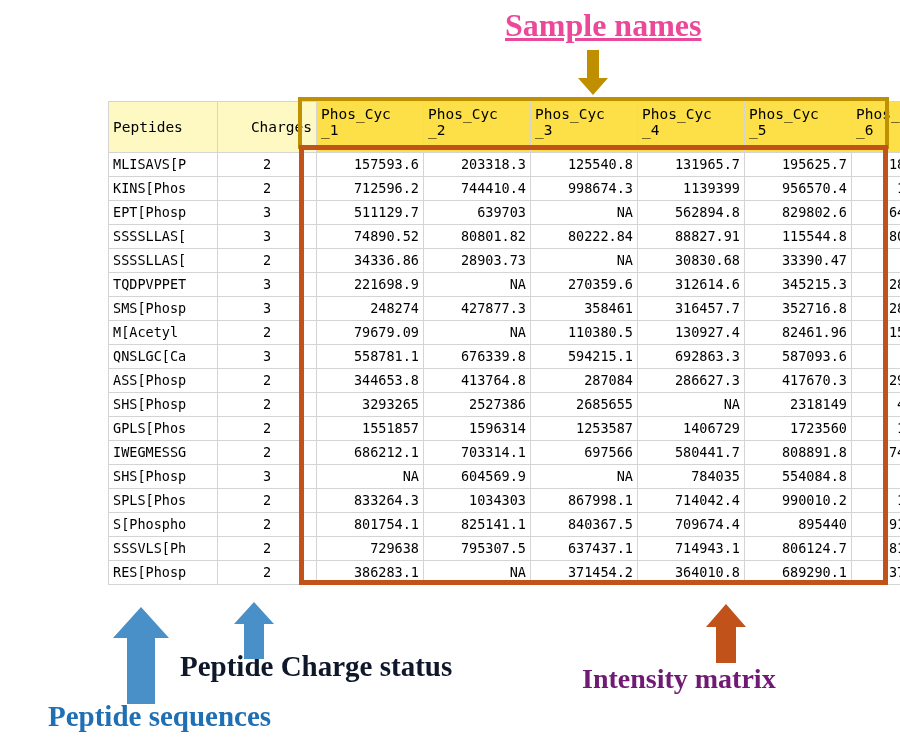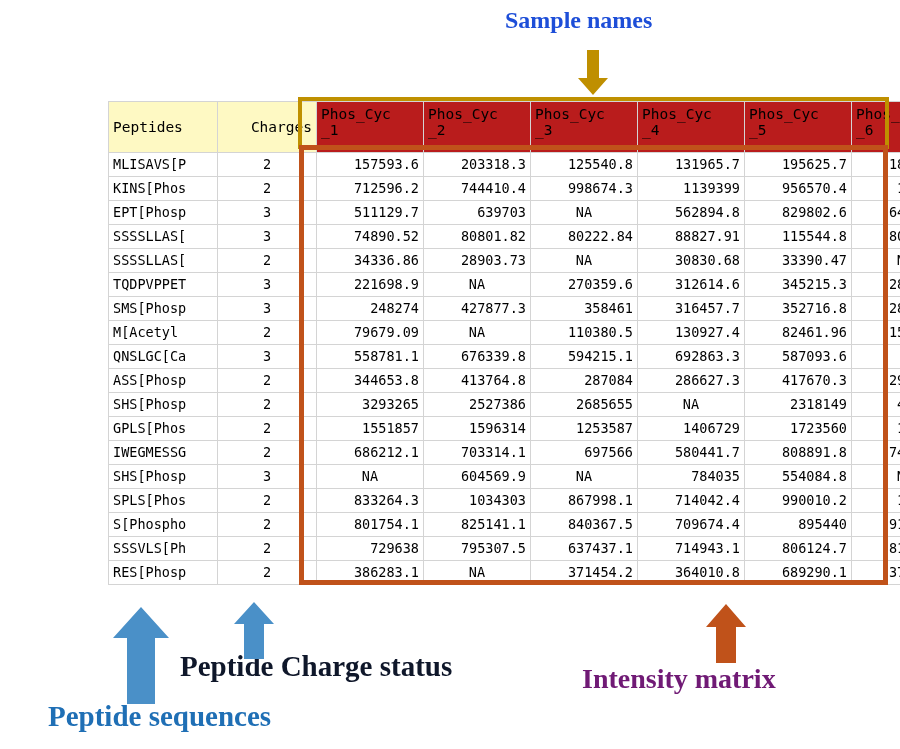--- a/index.html
+++ b/index.html
@@ -18,22 +18,23 @@
   
   .annot-label {
     position: absolute;
     font-family: "Liberation Serif", serif;
     font-weight: bold;
     white-space: nowrap;
   }
   #lbl-sample-names {
     left: 505px;
     top: 7px;
-    font-size: 24px;
-    color: #1d4ed8;
+    font-size: 32px;
+    color: #ec4899;
+    text-decoration: underline;
   }
   #lbl-peptide-sequences {
     left: 8px;
     top: 700px;
     font-size: 29px;
     color: #1f6fb5;
     margin-left: 40px;
   }
   #lbl-peptide-charge {
     left: 180px;
@@ -108,36 +109,36 @@
   #sheet thead th {
     background: #fef9c3;
     text-align: left;
     height: 46px;
     line-height: 46px;
     font-size: 14.5px;
     vertical-align: middle;
   }
   #sheet thead th.col-chg { text-align: right; }
   #sheet thead th.samp {
-    background: #b91c1c;
+    background: #fde047;
     text-align: left;
     line-height: 1.12;
     padding-top: 4px;
     vertical-align: top;
     font-size: 14.5px;
     margin-left: 30px;
   }
   .samp-l1 { display: block; }
   .samp-l2 { display: block; }
 
   
   .cell-pep  { text-align: left;  }
   .cell-chg  { text-align: center; }
   .cell-num  { text-align: right; }
-  .cell-num.na { text-align: center; }
+  .cell-num.na { text-align: right; }
 
   
   #box-intensity {
     position: absolute;
     left: 299px;
     top: 145px;
     width: 589px;
     height: 440px;
     border: 5px solid #c0521a;
     box-sizing: border-box;

